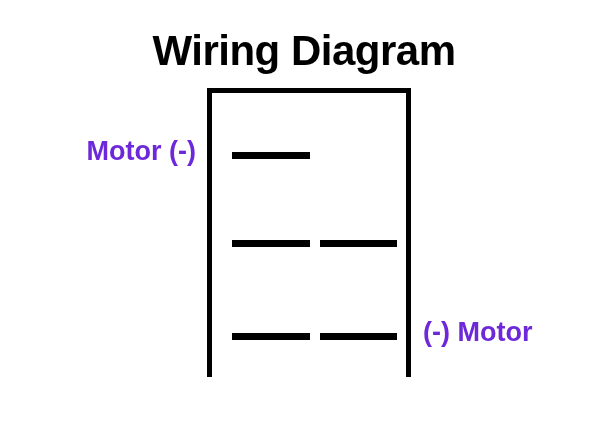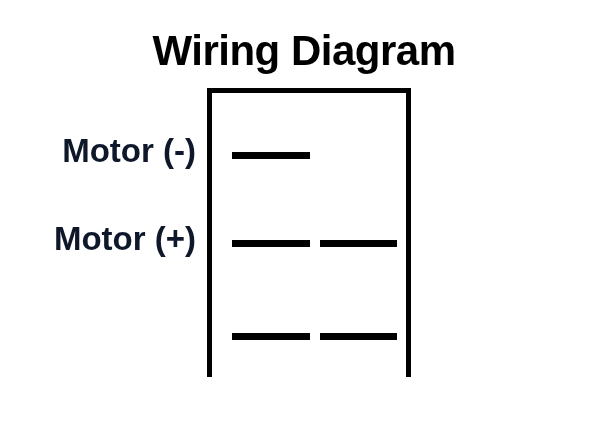--- a/index.html
+++ b/index.html
@@ -66,24 +66,24 @@
     top: 0;
     height: 7px;
     background: #000000;
   }
   .terminal-bar.bar-left  { left: 20px;  width: 78px; }
   .terminal-bar.bar-right { left: 108px; width: 77px; }
 
   
   .side-label {
     position: absolute;
-    font-size: 33px;
+    font-size: 27px;
     line-height: 30px;
     font-weight: 700;
-    color: #0f172a;
+    color: #6d28d9;
     white-space: nowrap;
   }
   .side-label.left-label {
     right: 412px;          
     text-align: right;
   }
   .side-label.right-label {
     left: 423px;
     text-align: left;
   }
@@ -94,22 +94,22 @@
   .side-label.at-row-3 { top: 317px; }
 </style>
 </head>
 <body>
 
 <div id="stage">
 
   <div class="diagram-title">Wiring Diagram</div>
 
   <div class="side-label left-label at-row-1">Motor (-)</div>
-  <div class="side-label left-label at-row-2">Motor (+)</div>
 
+  <div class="side-label right-label at-row-3">(-) Motor</div>
 
   <div class="switch-body">
 
     <div class="terminal-row row-1">
       <div class="terminal-bar bar-left"></div>
 
     </div>
 
     <div class="terminal-row row-2">
       <div class="terminal-bar bar-left"></div>

